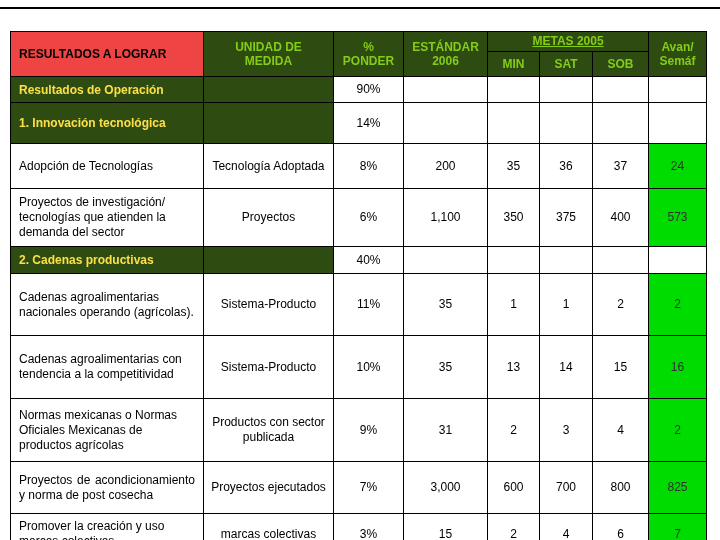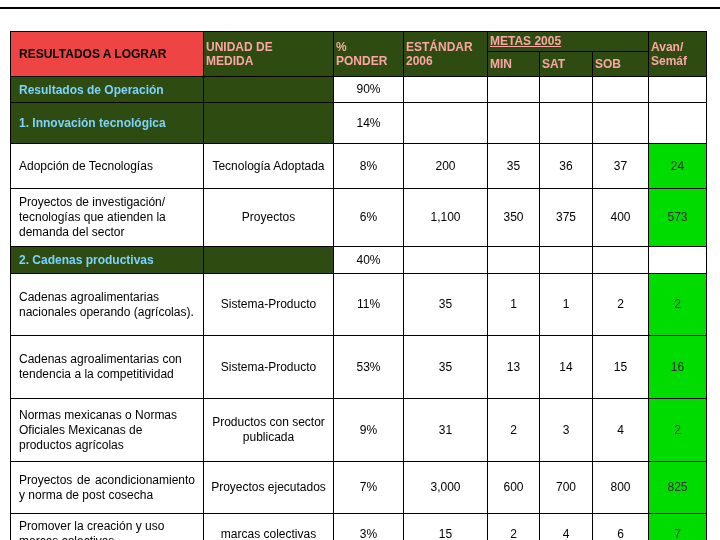--- a/index.html
+++ b/index.html
@@ -24,38 +24,38 @@
     table-layout: fixed;
   }
   th, td {
     border: 1px solid #000;
     font-size: 12px;
     vertical-align: middle;
     overflow: hidden;
   }
   th {
     background: var(--header-green, #2e4c12);
-    color: #fca5a5;
+    color: #84cc16;
     font-weight: bold;
-    text-align: left;
+    text-align: center;
     white-space: pre-line;
     line-height: 1.2;
     padding: 2px 2px;
   }
   th.first {
     background: #ef4444;
     color: #000000;
     text-align: left;
     padding-left: 8px;
     white-space: normal;
   }
   th.metas { vertical-align: middle; text-decoration: underline; }
   td.section-label {
     background: var(--header-green, #2e4c12);
-    color: #7dd3fc;
+    color: #fde047;
     font-weight: bold;
     text-align: left;
     padding: 2px 8px;
   }
   td.section-fill { background: var(--header-green, #2e4c12); }
   td.res {
     text-align: left;
     padding: 5px 8px;
     line-height: 1.25;
   }
@@ -169,21 +169,21 @@
       <td class="c">35</td>
       <td class="c">1</td>
       <td class="c">1</td>
       <td class="c">2</td>
       <td class="c avan">2</td>
     </tr>
 
     <tr style="height:63px">
       <td class="res">Cadenas agroalimentarias con tendencia a la competitividad</td>
       <td class="c">Sistema-Producto</td>
-      <td class="c">53%</td>
+      <td class="c">10%</td>
       <td class="c">35</td>
       <td class="c">13</td>
       <td class="c">14</td>
       <td class="c">15</td>
       <td class="c avan">16</td>
     </tr>
 
     <tr style="height:63px">
       <td class="res">Normas mexicanas o Normas Oficiales Mexicanas de productos agrícolas</td>
       <td class="c">Productos con sector publicada</td>

